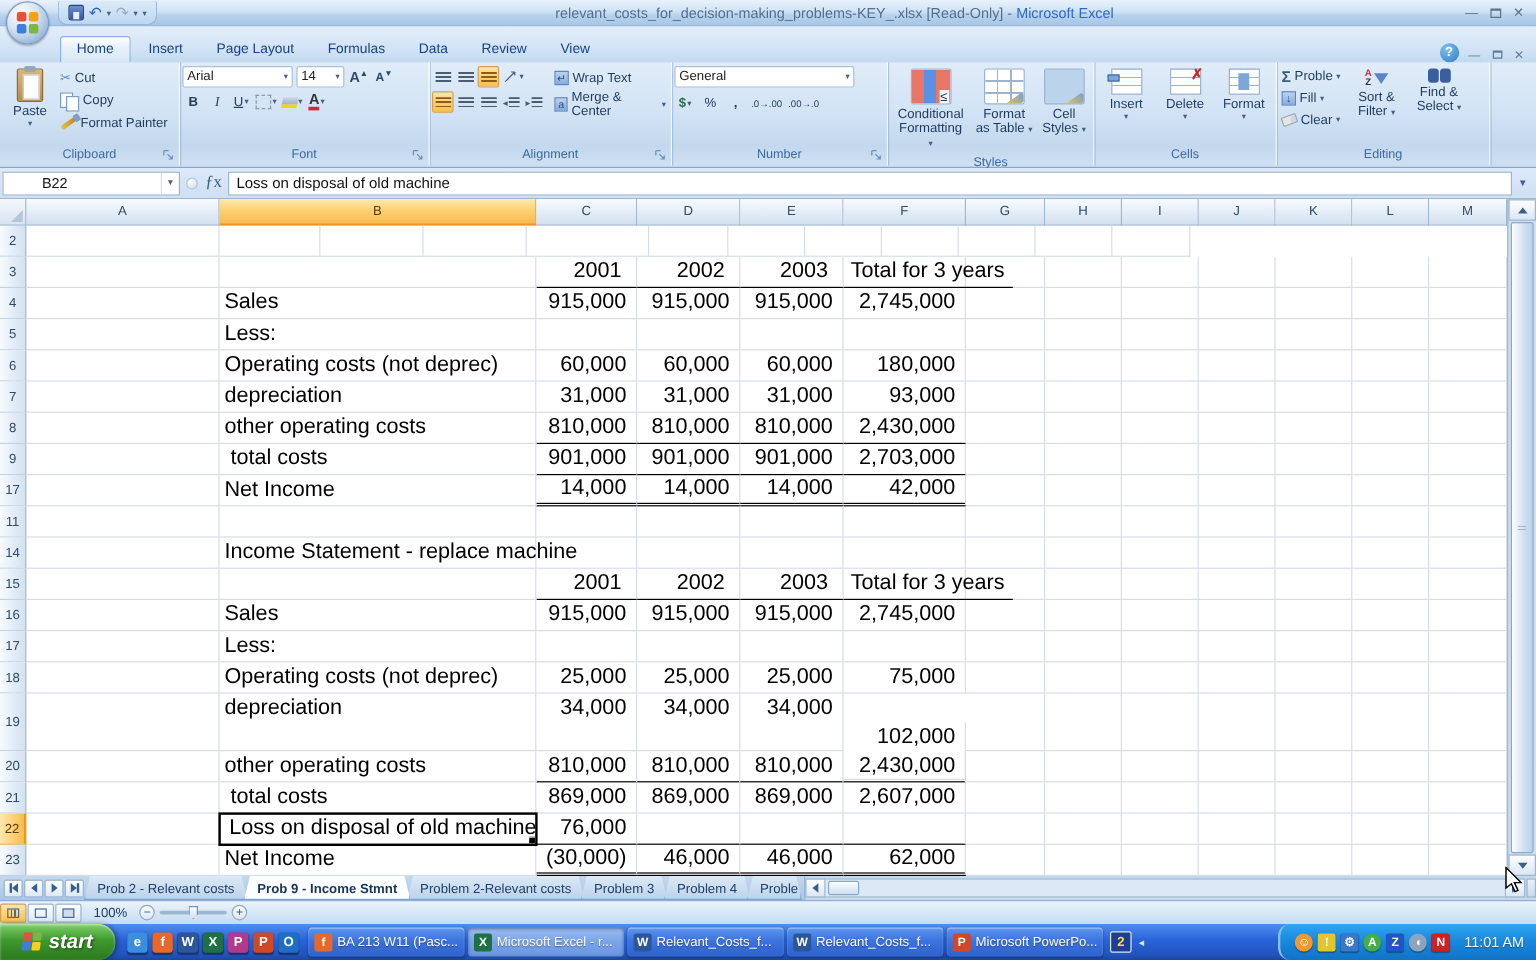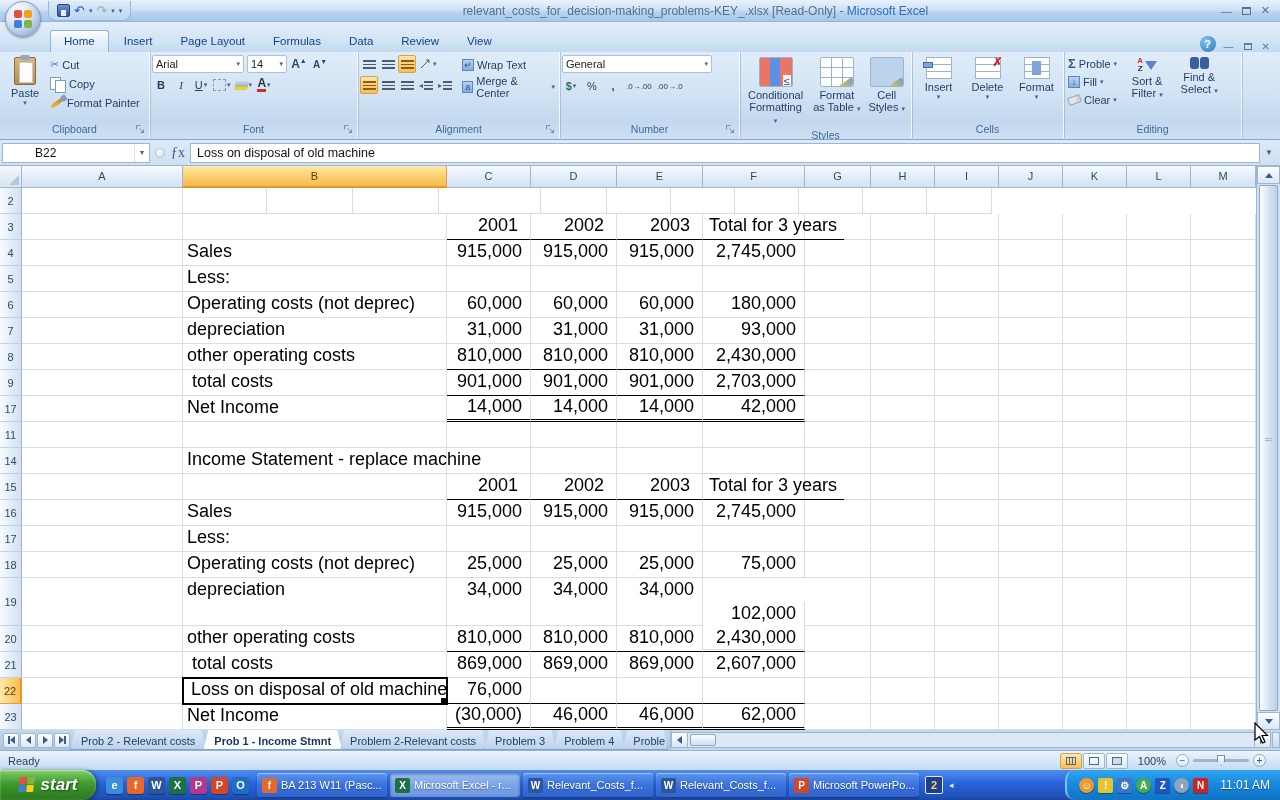--- a/index.html
+++ b/index.html
@@ -894,42 +894,41 @@
     <div class="nbtn">
         <span class="tri-right"></span>
       </div>
     <div class="nbtn">
         <span class="tri-right"></span>
         <span class="bar"></span>
       </div>
   </div>
   <div class="stabs">
       <div class="stab">Prob 2 - Relevant costs</div>
-      <div class="stab active">Prob 1 - Income Stmnt</div>
+      <div class="stab active">Prob 9 - Income Stmnt</div>
       <div class="stab">Problem 2-Relevant costs</div>
       <div class="stab">Problem 3</div>
       <div class="stab">Problem 4</div>
       <div class="stab">Proble</div>
     </div>
   <div class="hscroll">
     <div class="hs-btn">
         <span class="tri-left"></span>
       </div>
     <div class="hs-track">
         <div class="hs-thumb"></div>
       </div>
     <div class="hs-btn">
         <span class="tri-right"></span>
       </div>
     <div class="tab-split"></div>
   </div>
 </div>
 
 <div class="statusbar">
-  <div class="ready">Ready</div>
   <div class="viewbtns">
     <div class="vbtn on">
         <span class="vg"></span>
       </div>
     <div class="vbtn">
         <span class="vg" style="background:none"></span>
       </div>
     <div class="vbtn">
         <span class="vg" style="background:#cfdcea"></span>
       </div>

